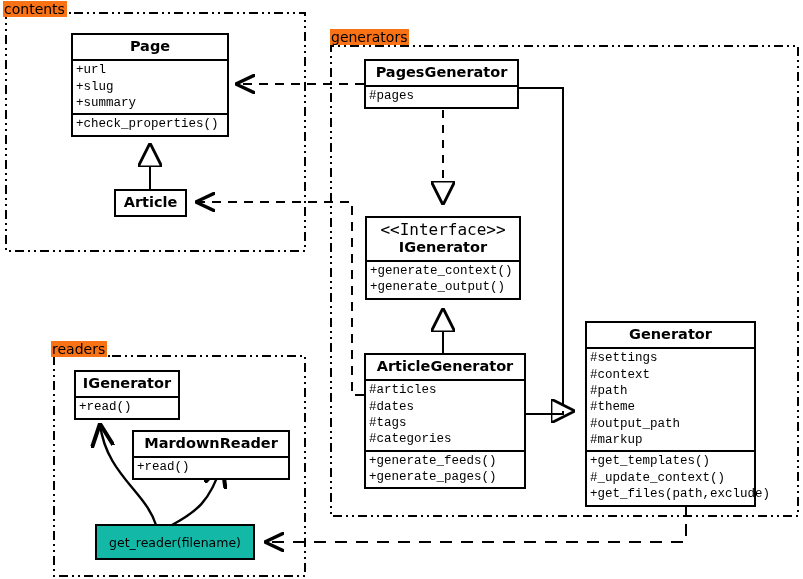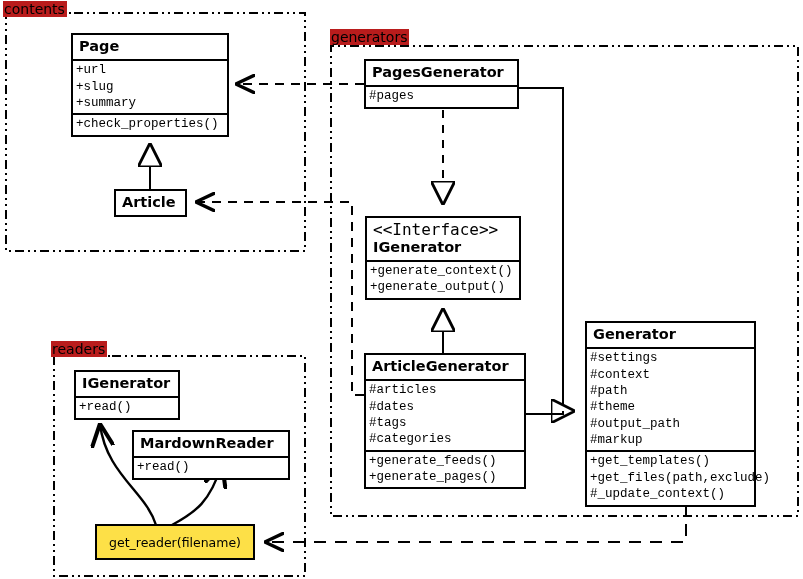--- a/index.html
+++ b/index.html
@@ -26,20 +26,21 @@
   }
   
   .uml-class {
     position: absolute;
     background: #ffffff;
     border: 2px solid #000000;
     box-sizing: border-box;
     z-index: 5;
   }
   .cls-name {
+    text-align: center;
     font-weight: bold;
     font-family: "DejaVu Sans", sans-serif;
     font-size: 14.5px;
     color: #000;
     padding: 4px 6px 5px 6px;
     line-height: 1.05;
     white-space: nowrap;
   }
   .cls-stereotype {
     display: block;
@@ -58,39 +59,39 @@
     padding: 1px 2px 2px 3px;
     line-height: 1.31;
     white-space: nowrap;
   }
   .cls-compartment div {
     white-space: nowrap;
   }
   
   .plain-box {
     position: absolute;
-    background: #fde047;
+    background: #14b8a6;
     border: 2px solid #000000;
     box-sizing: border-box;
     display: flex;
     align-items: center;
     justify-content: center;
     font-family: "DejaVu Sans", sans-serif;
     font-size: 12.5px;
     color: #000;
     z-index: 5;
     white-space: nowrap;
   }
   
   .pkg-label {
     position: absolute;
     font-family: "DejaVu Sans", sans-serif;
     font-size: 14px;
     color: #000;
-    background: #b91c1c;
+    background: #f97316;
     z-index: 4;
     padding: 0 2px 0 1px;
     white-space: nowrap;
   }
 </style>
 </head>
 <body>
 
 <div id="canvas">
 
@@ -216,22 +217,22 @@
     <div class="cls-compartment cls-sep">
       <div>#settings</div>
       <div>#context</div>
       <div>#path</div>
       <div>#theme</div>
       <div>#output_path</div>
       <div>#markup</div>
     </div>
     <div class="cls-compartment cls-sep">
       <div>+get_templates()</div>
+      <div>#_update_context()</div>
       <div>+get_files(path,exclude)</div>
-      <div>#_update_context()</div>
     </div>
   </div>
 
   <div class="uml-class" style="left:74px; top:370px; width:106px;">
     <div class="cls-name">IGenerator</div>
     <div class="cls-compartment cls-sep">
       <div>+read()</div>
     </div>
   </div>
 

